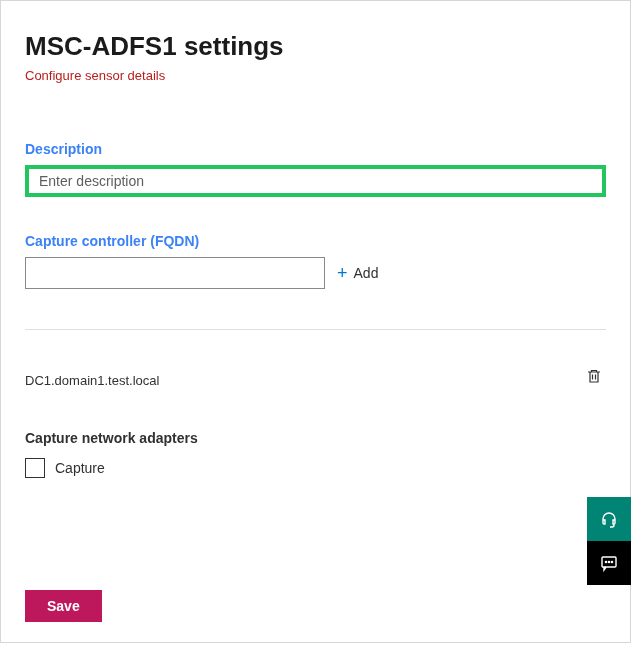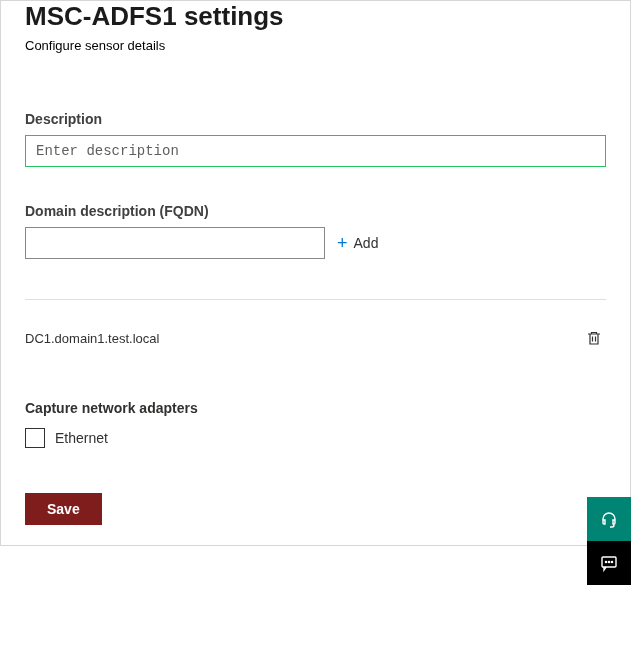--- a/index.html
+++ b/index.html
@@ -5,49 +5,49 @@
     * { box-sizing: border-box; margin: 0; padding: 0; }
     body {
       font-family: "Segoe UI", -apple-system, sans-serif;
       width: 631px;
       height: 645px;
       position: relative;
       background: #fff;
     }
     .panel {
       border: 1px solid #d6d6d6;
-      height: 546px;
-      padding: 0 24px 20px 24px;
+      height: 643px;
+      padding: 30px 24px 20px 24px;
       position: relative;
     }
     .title {
       font-size: 26px;
       font-weight: 600;
       color: #1b1b1b;
       margin-bottom: 6px;
     }
     .subtitle {
       font-size: 13px;
-      color: #000000;
+      color: #b91c1c;
       margin-bottom: 58px;
     }
     .field-label {
       font-size: 14px;
       font-weight: 600;
-      color: #404040;
+      color: #3b82f6;
       margin-bottom: 8px;
       margin-top: 36px;
     }
     .text-input {
       width: 100%;
       height: 32px;
-      border: 1px solid #22c55e;
+      border: 4px solid #22c55e;
       padding: 0 10px;
       font-size: 14px;
-      font-family: Liberation Mono, monospace;
+      font-family: Liberation Sans, sans-serif;
       color: #323130;
       background: #fff;
     }
     .text-input::placeholder { color: #605e5c; }
     .desc-block { margin-bottom: 22px; }
     .dc-row {
       display: flex;
       align-items: center;
       gap: 12px;
       margin-bottom: 40px;
@@ -79,21 +79,21 @@
       line-height: 1;
     }
     .divider {
       border: none;
       border-top: 1px solid #e1dfdd;
       margin-bottom: 18px;
     }
     .dc-list-row {
       display: flex;
       justify-content: space-between;
-      align-items: center;
+      align-items: flex-end;
       height: 40px;
       margin-bottom: 10px;
     }
     .dc-name {
       font-size: 13px;
       color: #323130;
     }
     .delete-btn {
       background: none;
       border: none;
@@ -122,21 +122,21 @@
       cursor: pointer;
     }
     .checkbox-label {
       font-size: 14px;
       color: #323130;
     }
     .save-btn {
       position: absolute;
       bottom: 20px;
       left: 24px;
-      background: #7f1d1d;
+      background: #be185d;
       color: #fff;
       border: none;
       font-size: 14px;
       font-weight: 600;
       padding: 8px 22px;
       cursor: pointer;
       font-family: inherit;
     }
     .float-buttons {
       position: absolute;
@@ -165,21 +165,21 @@
 
   <h1 class="title">MSC-ADFS1 settings</h1>
   <div class="subtitle">Configure sensor details</div>
 
   <div class="desc-block">
     <div class="field-label">Description</div>
     <input type="text" class="text-input" placeholder="Enter description" style="">
   </div>
 
   <div>
-    <div class="field-label">Domain description (FQDN)</div>
+    <div class="field-label">Capture controller (FQDN)</div>
     <div class="dc-row">
       <input type="text" class="dc-input" style="">
       <button class="add-btn">
         <span class="add-icon">+</span>
         <span>Add</span>
       </button>
     </div>
   </div>
 
   <hr class="divider">
@@ -192,21 +192,21 @@
           <path d="M2 4h12M5.5 4V2.5h5V4M4 4v10h8V4M6.5 6.5v5M9.5 6.5v5"></path>
         </svg>
       </button>
     </div>
   </div>
 
   <div class="adapters-block">
     <div class="adapters-label">Capture network adapters</div>
     <div class="checkbox-row">
       <div class="checkbox"></div>
-      <span class="checkbox-label">Ethernet</span>
+      <span class="checkbox-label">Capture</span>
     </div>
   </div>
 
   <button class="save-btn">Save</button>
 
 </div>
 
 <div class="float-buttons">
   <button class="float-btn float-headset">
     <svg width="20" height="20" viewBox="0 0 20 20" fill="none" stroke="white" stroke-width="1.4">

